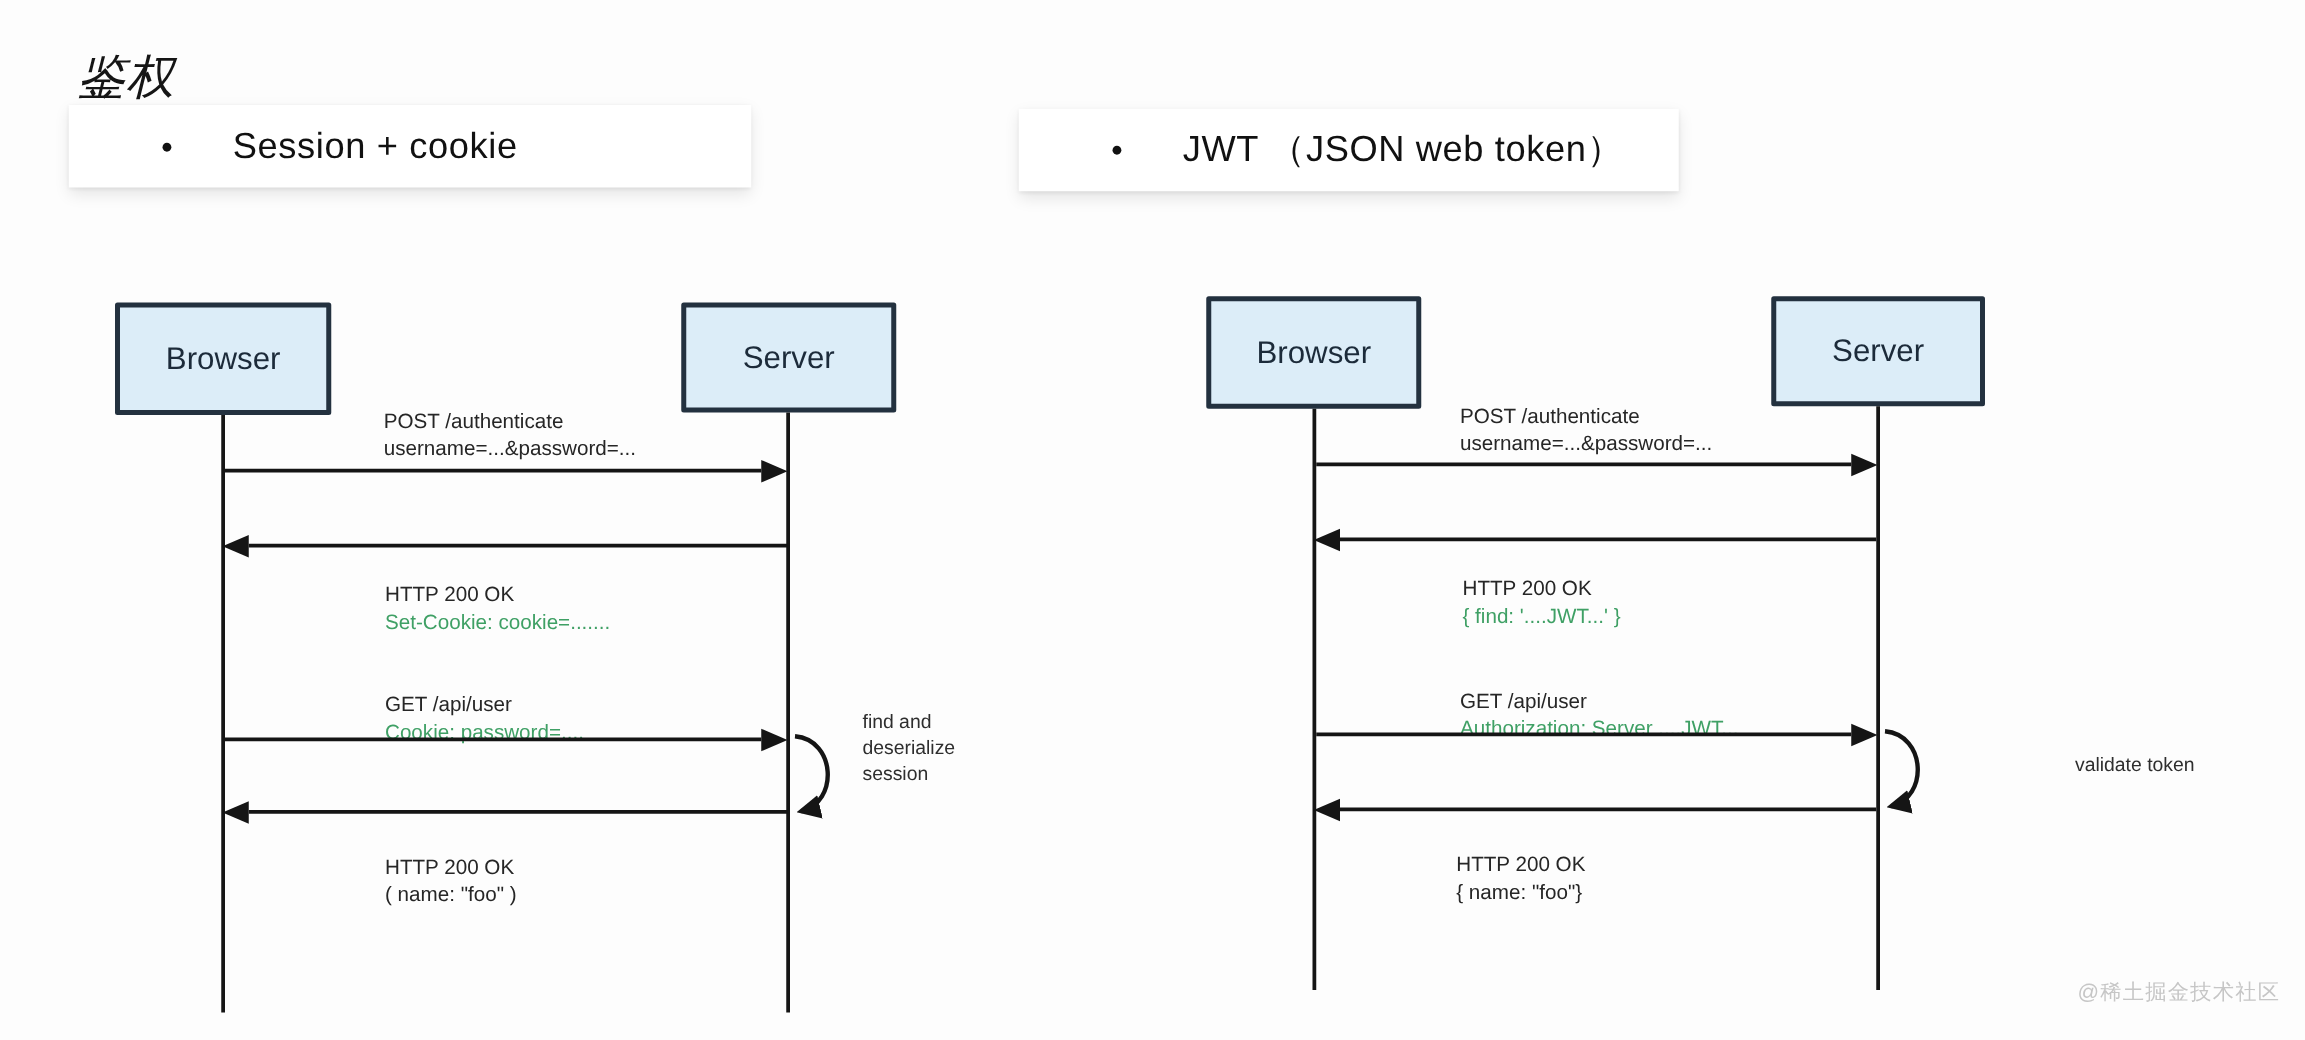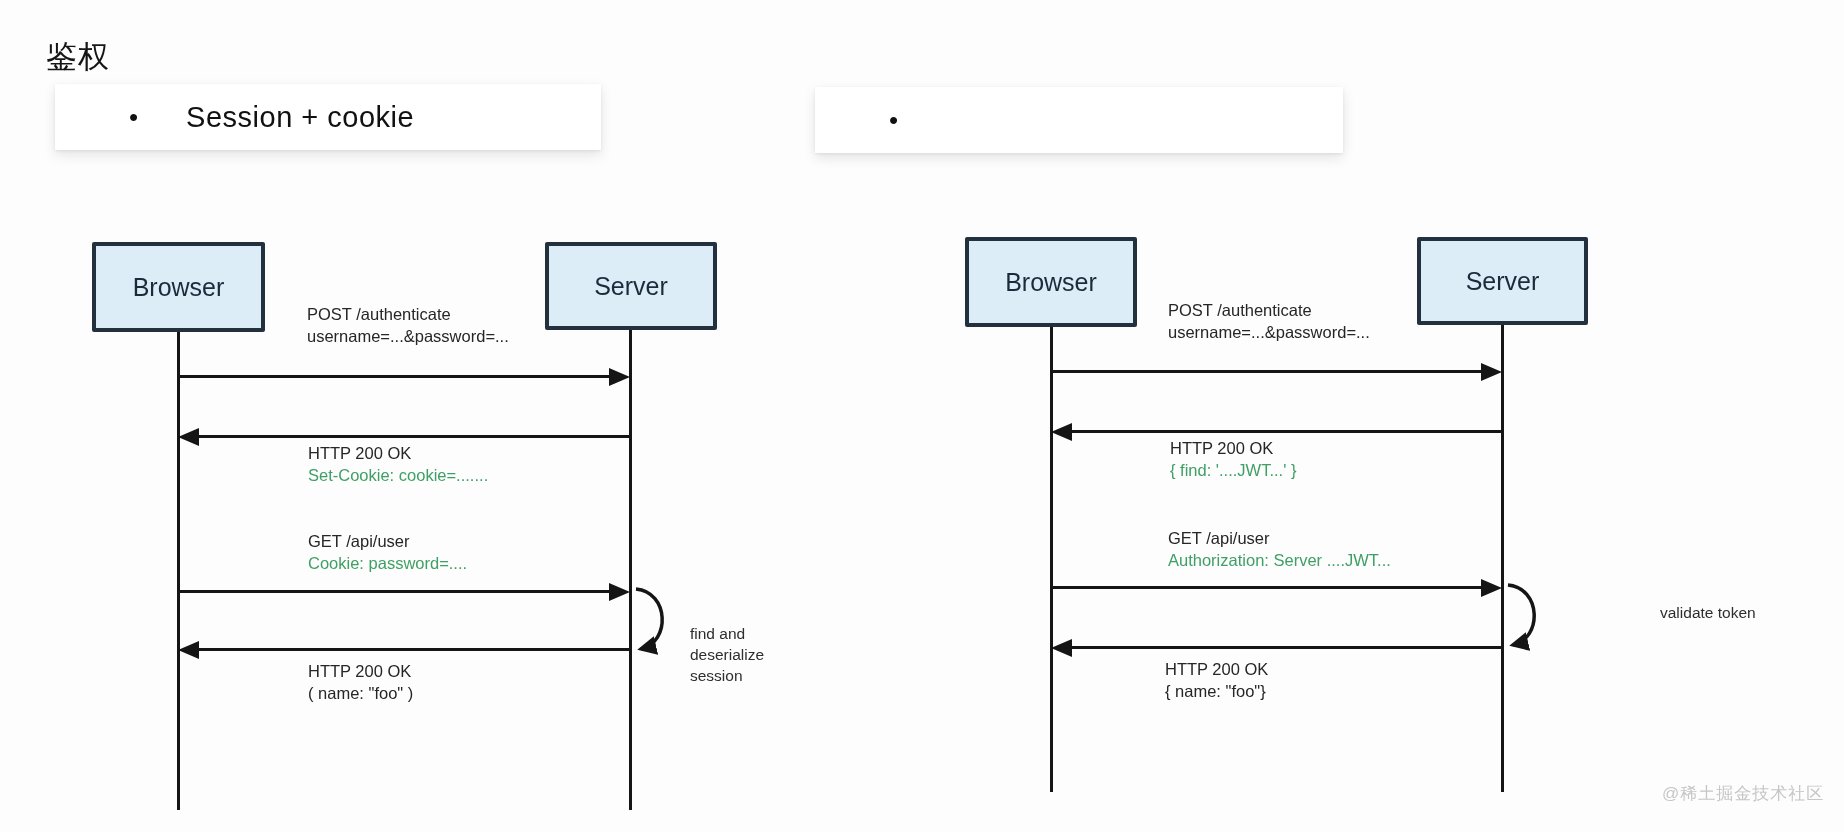--- a/index.html
+++ b/index.html
@@ -3,22 +3,22 @@
 <meta charset="utf-8">
 <style>
   html,body{margin:0;padding:0;background:#fff;}
   .page{
     position:relative;width:1844px;height:832px;overflow:hidden;
     background:#fdfdfd;
     font-family:"Liberation Sans","DejaVu Sans",sans-serif;
     color:#222;
   }
   .page-title{
-    position:absolute;left:46px;top:36px;
-    font-size:31px;font-weight:500;color:#151515;letter-spacing:1px;
+    position:absolute;left:62px;top:36px;
+    font-size:38px;font-weight:500;color:#151515;letter-spacing:1px;font-style:italic;
   }
   .card{
     position:absolute;background:#ffffff;
     box-shadow:0 5px 12px rgba(0,0,0,.10),0 1px 3px rgba(0,0,0,.07);
     display:flex;align-items:center;
   }
   .card-session{left:55px;top:84px;width:546px;height:66px;}
   .card-jwt{left:815px;top:87px;width:528px;height:66px;}
   .bullet{font-size:26px;color:#111;}
   .card-session .bullet{margin-left:74px;}
@@ -38,21 +38,21 @@
   .arrow.right::after{
     content:"";position:absolute;right:-21px;top:-7.5px;width:0;height:0;
     border-left:21px solid var(--line,#151515);
     border-top:9px solid transparent;border-bottom:9px solid transparent;
   }
   .arrow.left::before{
     content:"";position:absolute;left:-21px;top:-7.5px;width:0;height:0;
     border-right:21px solid var(--line,#151515);
     border-top:9px solid transparent;border-bottom:9px solid transparent;
   }
-  .msg{position:absolute;font-size:16.5px;line-height:22px;color:#262626;}
+  .msg{position:absolute;font-size:16.5px;line-height:22px;color:#262626;margin-top:23px;}
   .msg .green{color:var(--green-text,#3fa065);}
   .note{position:absolute;font-size:15.5px;line-height:21px;color:#2e2e2e;}
   .loop{position:absolute;overflow:visible;}
   .watermark{
     position:absolute;left:1662px;top:782px;
     font-size:17px;color:var(--watermark,#c6c6c6);letter-spacing:1px;
   }
 </style>
 </head>
 <body>
@@ -61,20 +61,21 @@
 
   <div class="page-title">鉴权</div>
 
   <div class="card card-session">
     <span class="bullet">•</span>
     <span class="card-label">Session + cookie</span>
   </div>
 
   <div class="card card-jwt">
     <span class="bullet">•</span>
+    <span class="card-label">JWT （JSON web token）</span>
   </div>
 
   <div class="actor-box" style="left:92px;top:242px;width:173px;height:90px">Browser</div>
   <div class="actor-box" style="left:545px;top:242px;width:172px;height:88px">Server</div>
 
   <div class="lifeline" style="left:177px;top:332px;height:478px"></div>
   <div class="lifeline" style="left:629px;top:330px;height:480px"></div>
 
   <div class="msg" style="left:307px;top:303px">
     <div>POST /authenticate</div>
@@ -95,21 +96,21 @@
   <div class="arrow right" style="left:180px;top:590px;width:429px"></div>
 
   <svg class="loop" style="left:633px;top:586px" width="48" height="72" viewBox="0 0 48 72">
     <defs>
       <marker id="ah" viewBox="0 0 10 10" refX="8" refY="5" markerWidth="5.5" markerHeight="5.5" orient="auto-start-reverse">
         <path d="M0,0 L10,5 L0,10 z" fill="#151515"></path>
       </marker>
     </defs>
     <path d="M3,3 C36,6 38,56 8,63" fill="none" stroke="#151515" stroke-width="3.5" marker-end="url(#ah)"></path>
   </svg>
-  <div class="note" style="left:690px;top:623px;width:108px">find and deserialize session</div>
+  <div class="note" style="left:690px;top:567px;width:108px">find and deserialize session</div>
 
   <div class="arrow left" style="left:199px;top:648px;width:431px"></div>
   <div class="msg" style="left:308px;top:660px">
     <div>HTTP 200 OK</div>
     <div>( name: "foo" )</div>
   </div>
 
   <div class="actor-box" style="left:965px;top:237px;width:172px;height:90px">Browser</div>
   <div class="actor-box" style="left:1417px;top:237px;width:171px;height:88px">Server</div>
 

